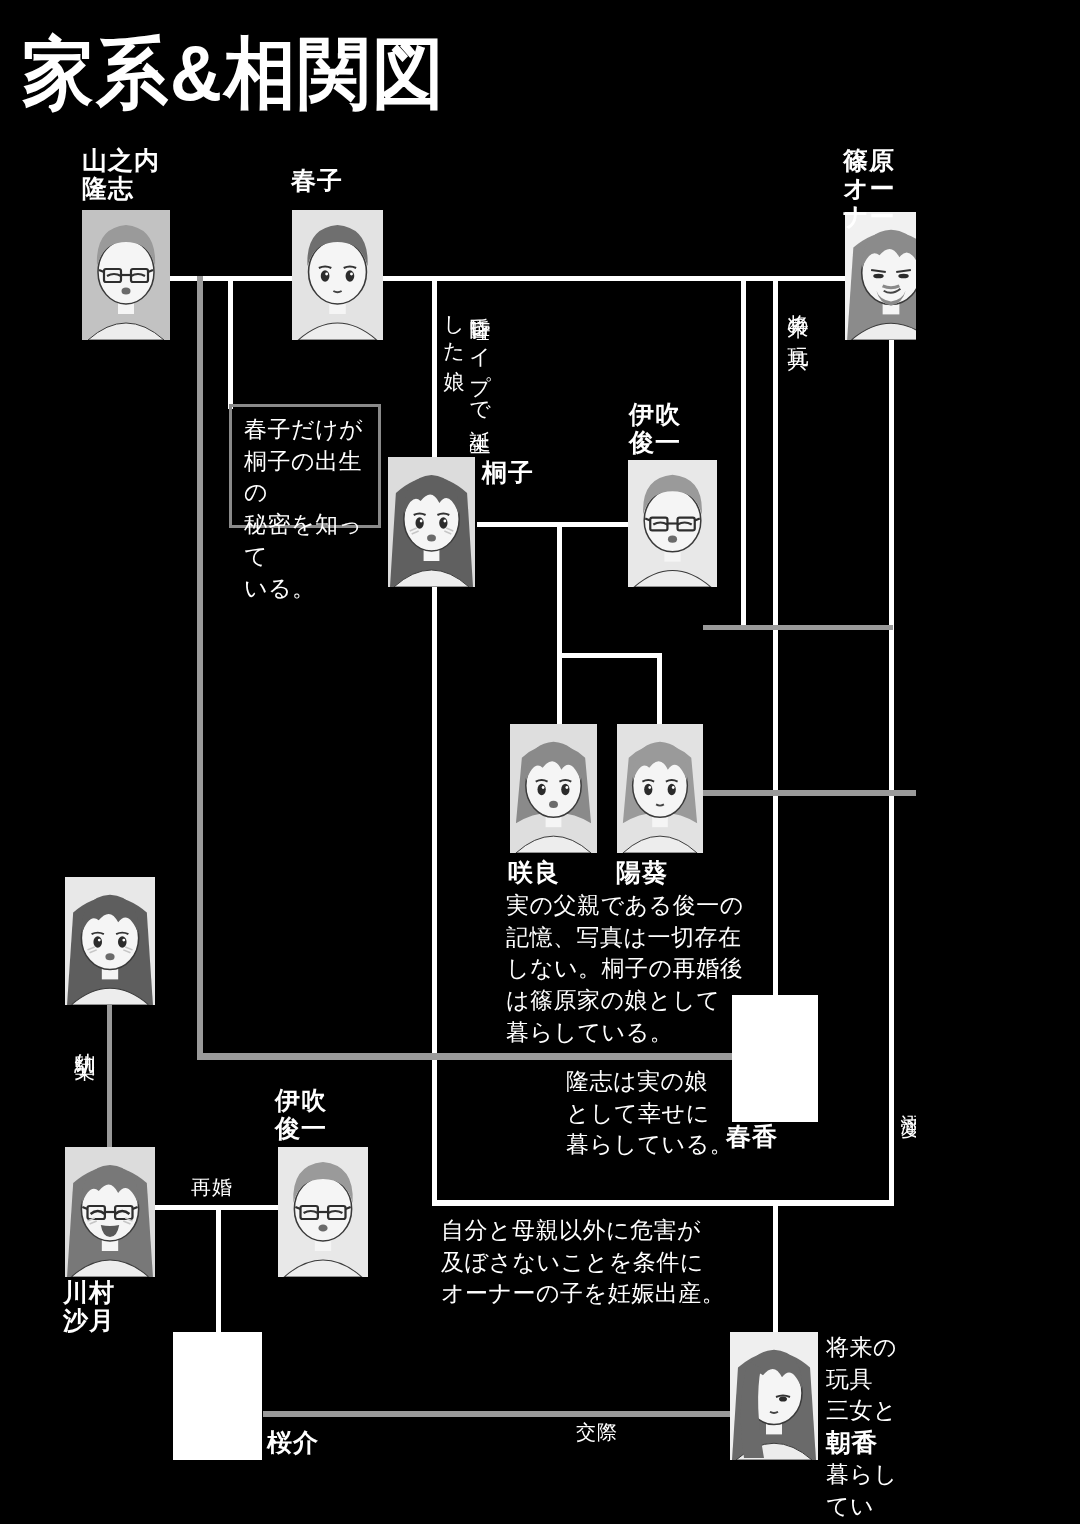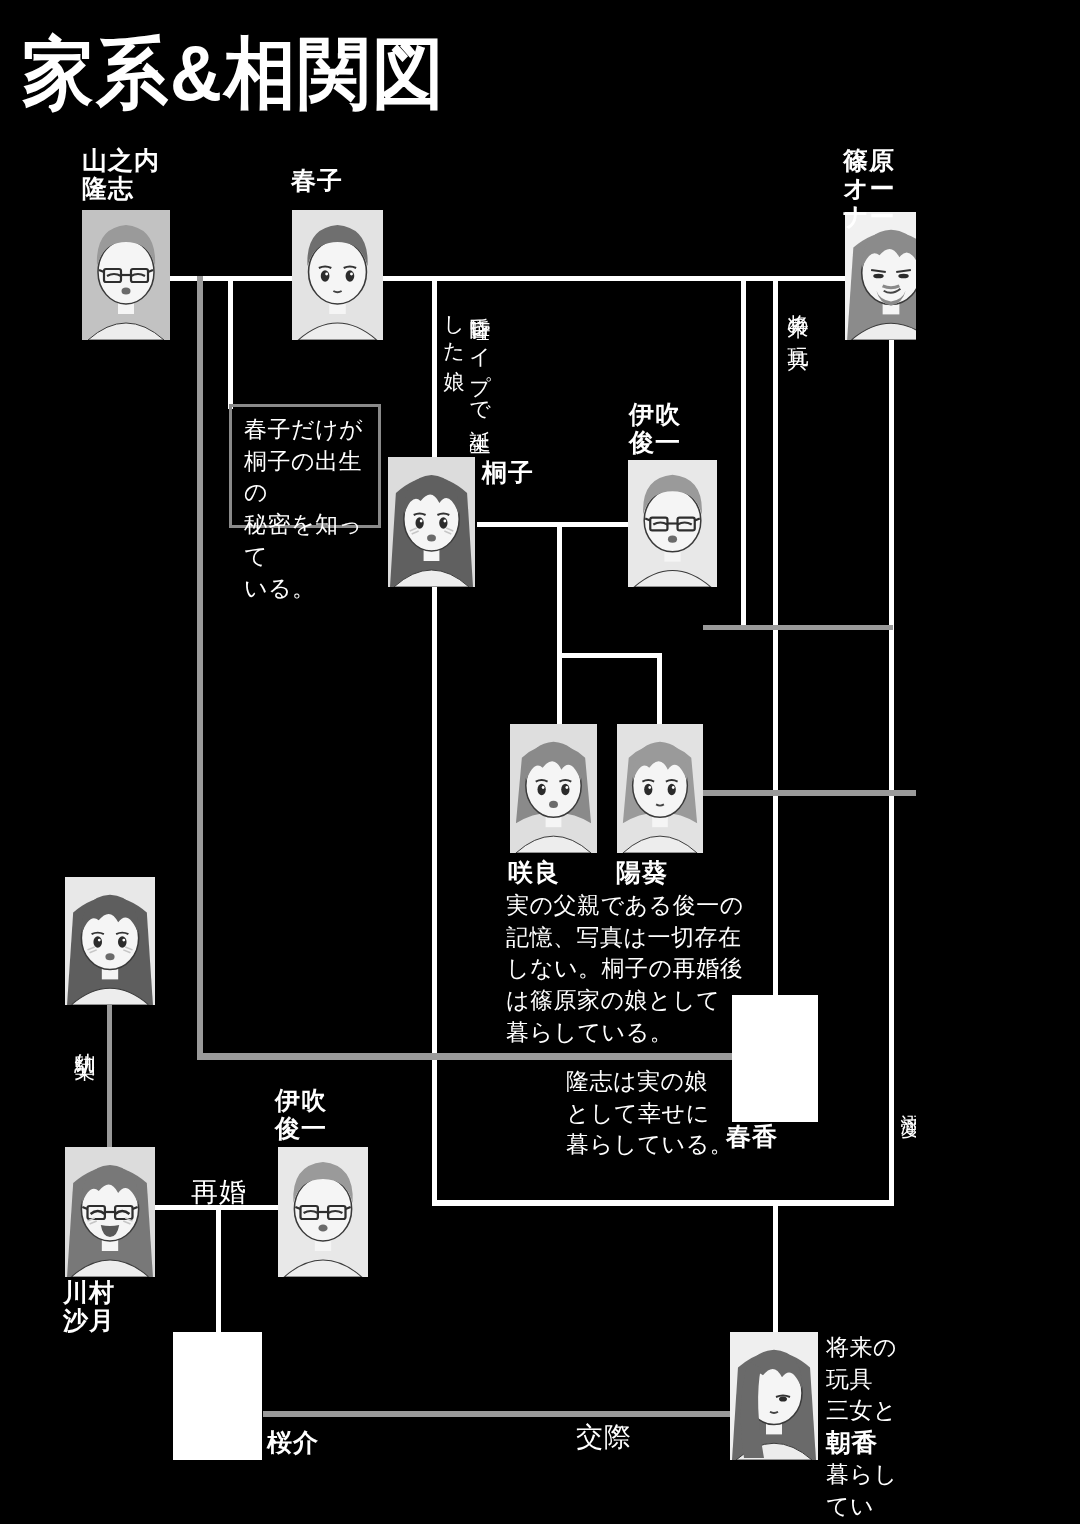--- a/index.html
+++ b/index.html
@@ -18,21 +18,21 @@
   .pic svg{display:block;width:100%;height:100%;}
   .whitebox{position:absolute;background:#fff;}
   .nm{
     position:absolute;font-weight:bold;font-size:25px;line-height:1.12;
     white-space:pre-line;letter-spacing:1px;
   }
   .note{
     position:absolute;font-size:23px;line-height:1.38;white-space:pre-line;
     letter-spacing:0.5px;
   }
-  .rel{position:absolute;font-size:27px;letter-spacing:1px;white-space:nowrap;}
+  .rel{position:absolute;font-size:20px;letter-spacing:1px;white-space:nowrap;}
   .vtext{
     position:absolute;font-size:21px;letter-spacing:3px;line-height:26px;
     writing-mode:vertical-rl;text-orientation:mixed;
   }
   #secret-box{
     position:absolute;left:229px;top:404px;width:152px;height:124px;
     border:3px solid #8a8a8a;box-sizing:border-box;
   }
   #secret-box .note{position:absolute;left:12px;top:7px;}
 </style>
@@ -301,20 +301,23 @@
   </div>
 
   <div class="note" style="left:506px;top:890px">実の父親である俊一の
 記憶、写真は一切存在
 しない。桐子の再婚後
 は篠原家の娘として
 暮らしている。</div>
   <div class="note" style="left:566px;top:1066px">隆志は実の娘
 として幸せに
 暮らしている。</div>
+  <div class="note" style="left:441px;top:1215px">自分と母親以外に危害が
+及ぼさないことを条件に
+オーナーの子を妊娠出産。</div>
   <div class="note" style="left:826px;top:1332px">将来の玩具
 三女として
 暮らしている。</div>
 
   <div class="rel" style="left:191px;top:1174px">再婚</div>
   <div class="rel" style="left:576px;top:1419px">交際</div>
   <div class="vtext" style="left:441px;top:300px;height:138px">昏睡レイプで誕生した娘</div>
   <div class="vtext" style="left:785px;top:298px;height:140px">将来の玩具</div>
   <div class="vtext" style="left:934px;top:460px;height:172px">娘&amp;将来の玩具</div>
   <div class="vtext" style="left:72px;top:1036px;height:92px">幼馴染</div>

